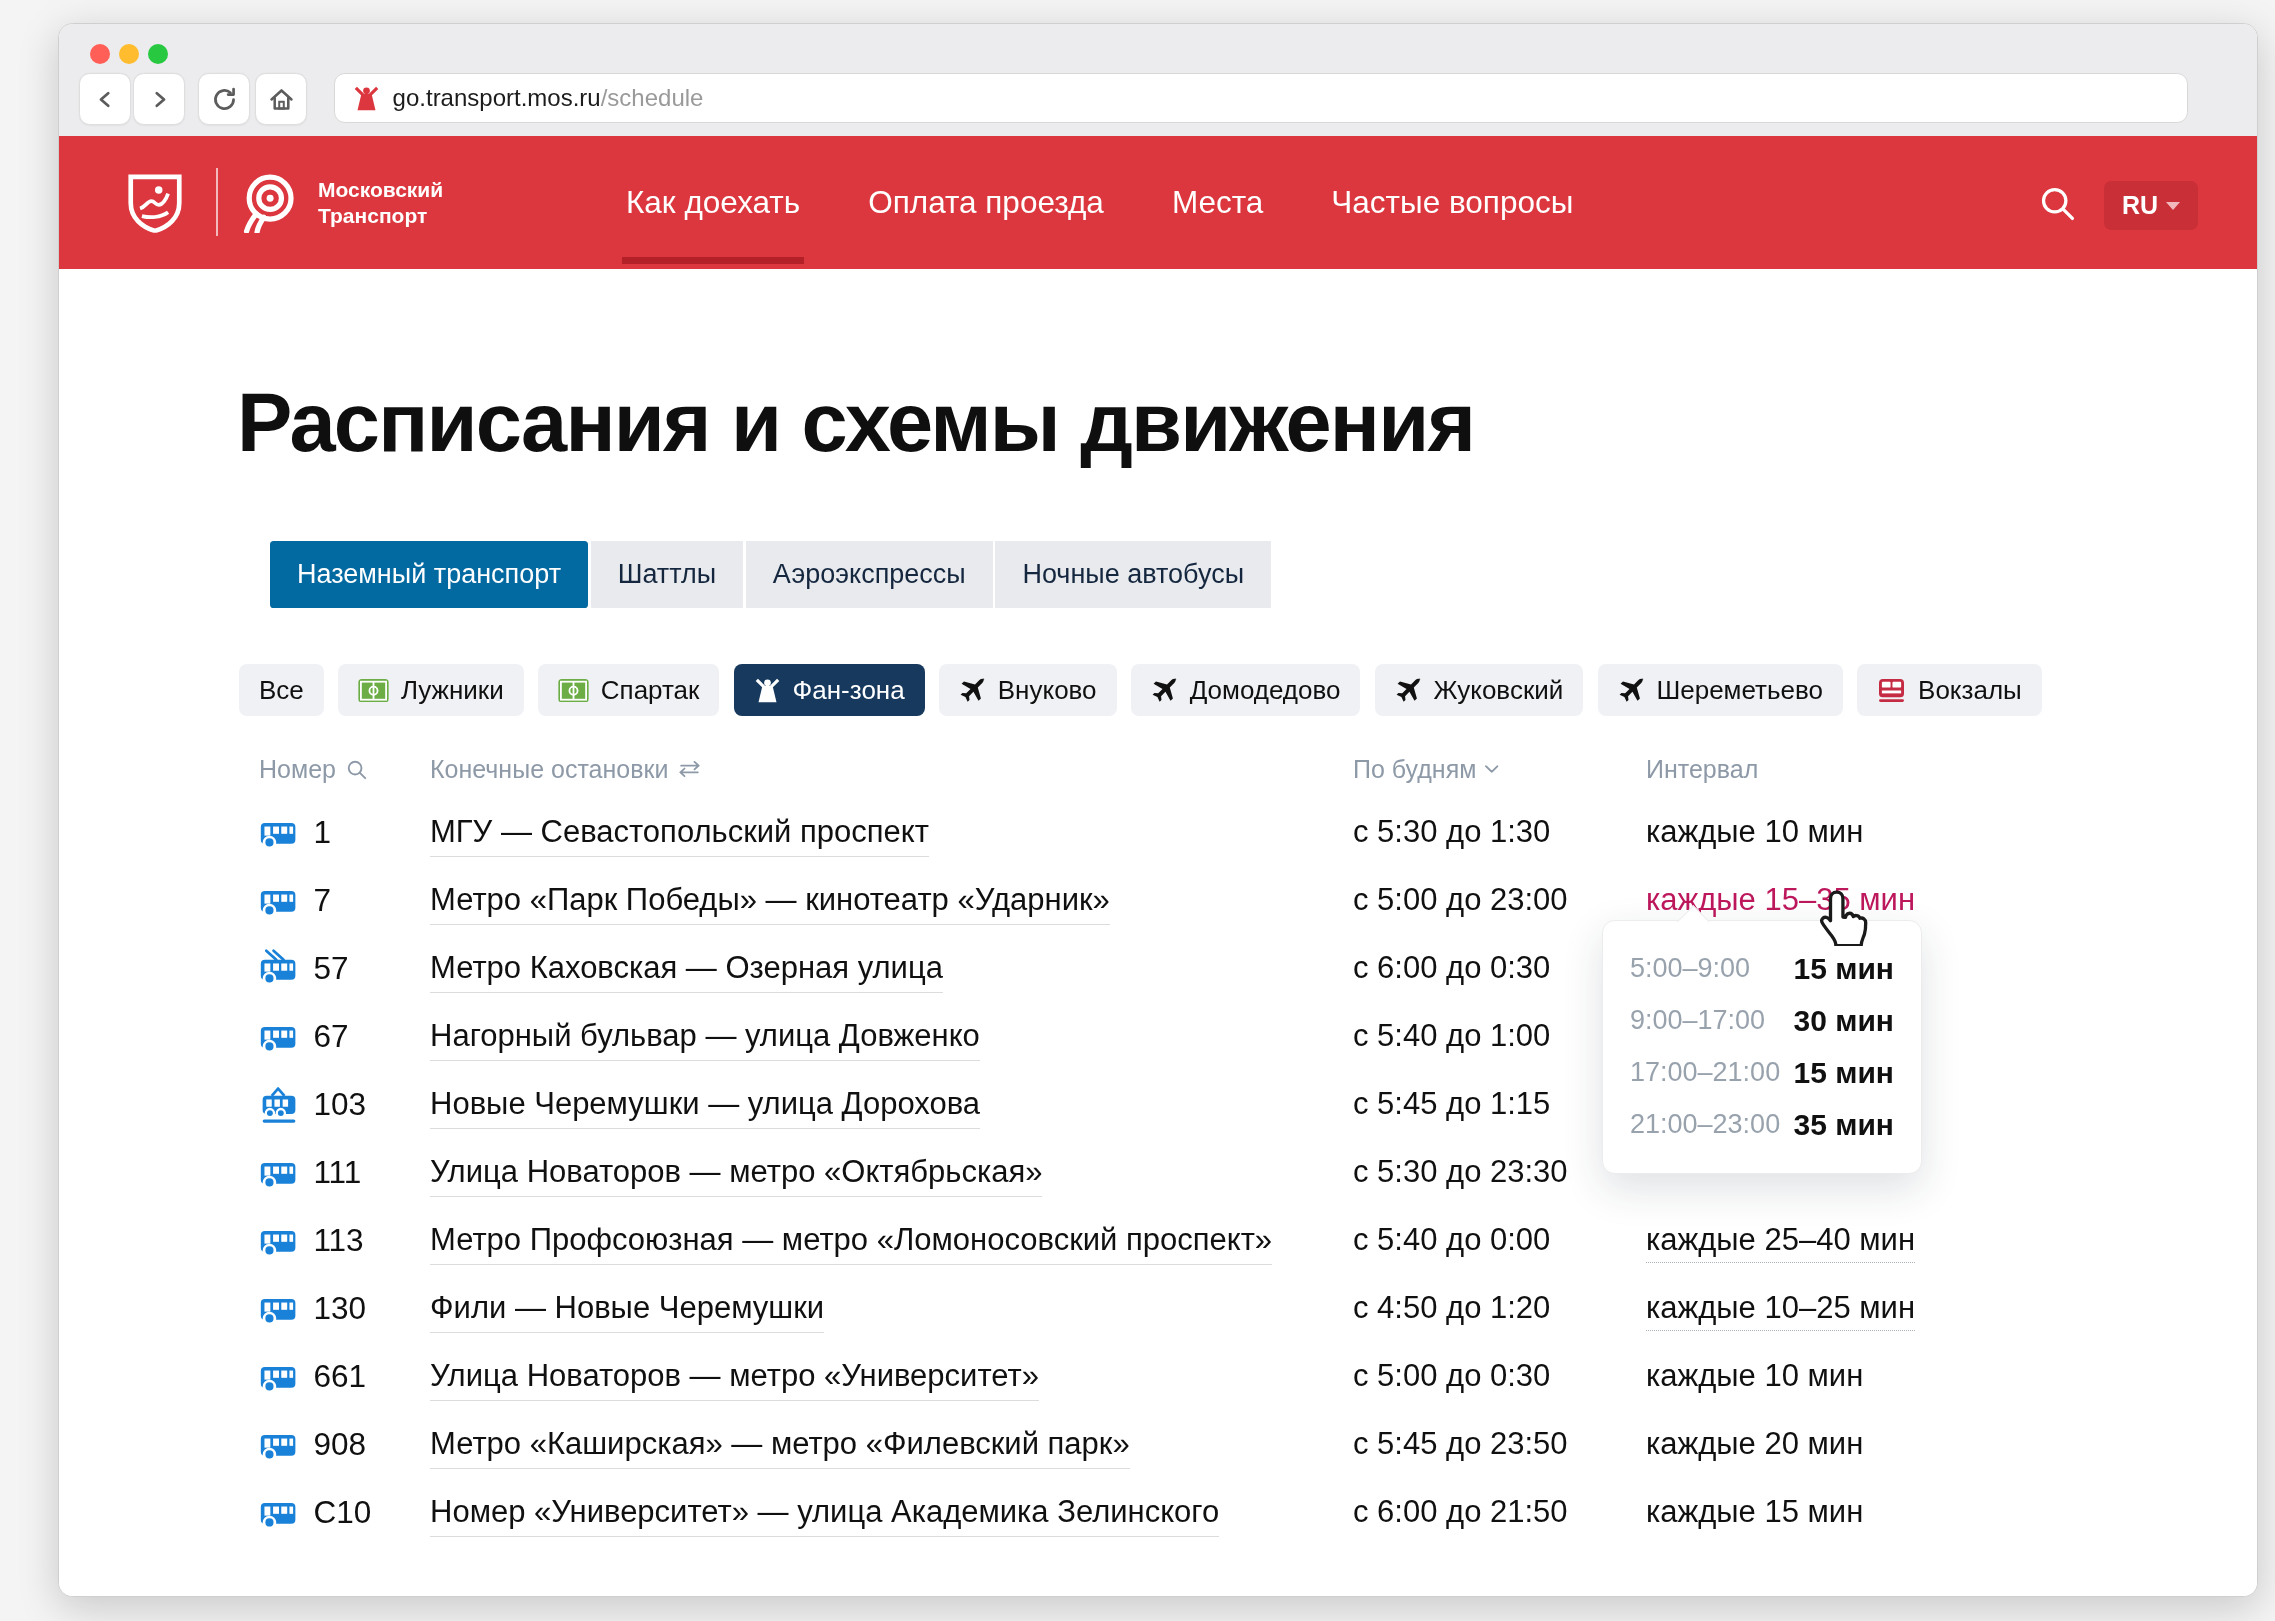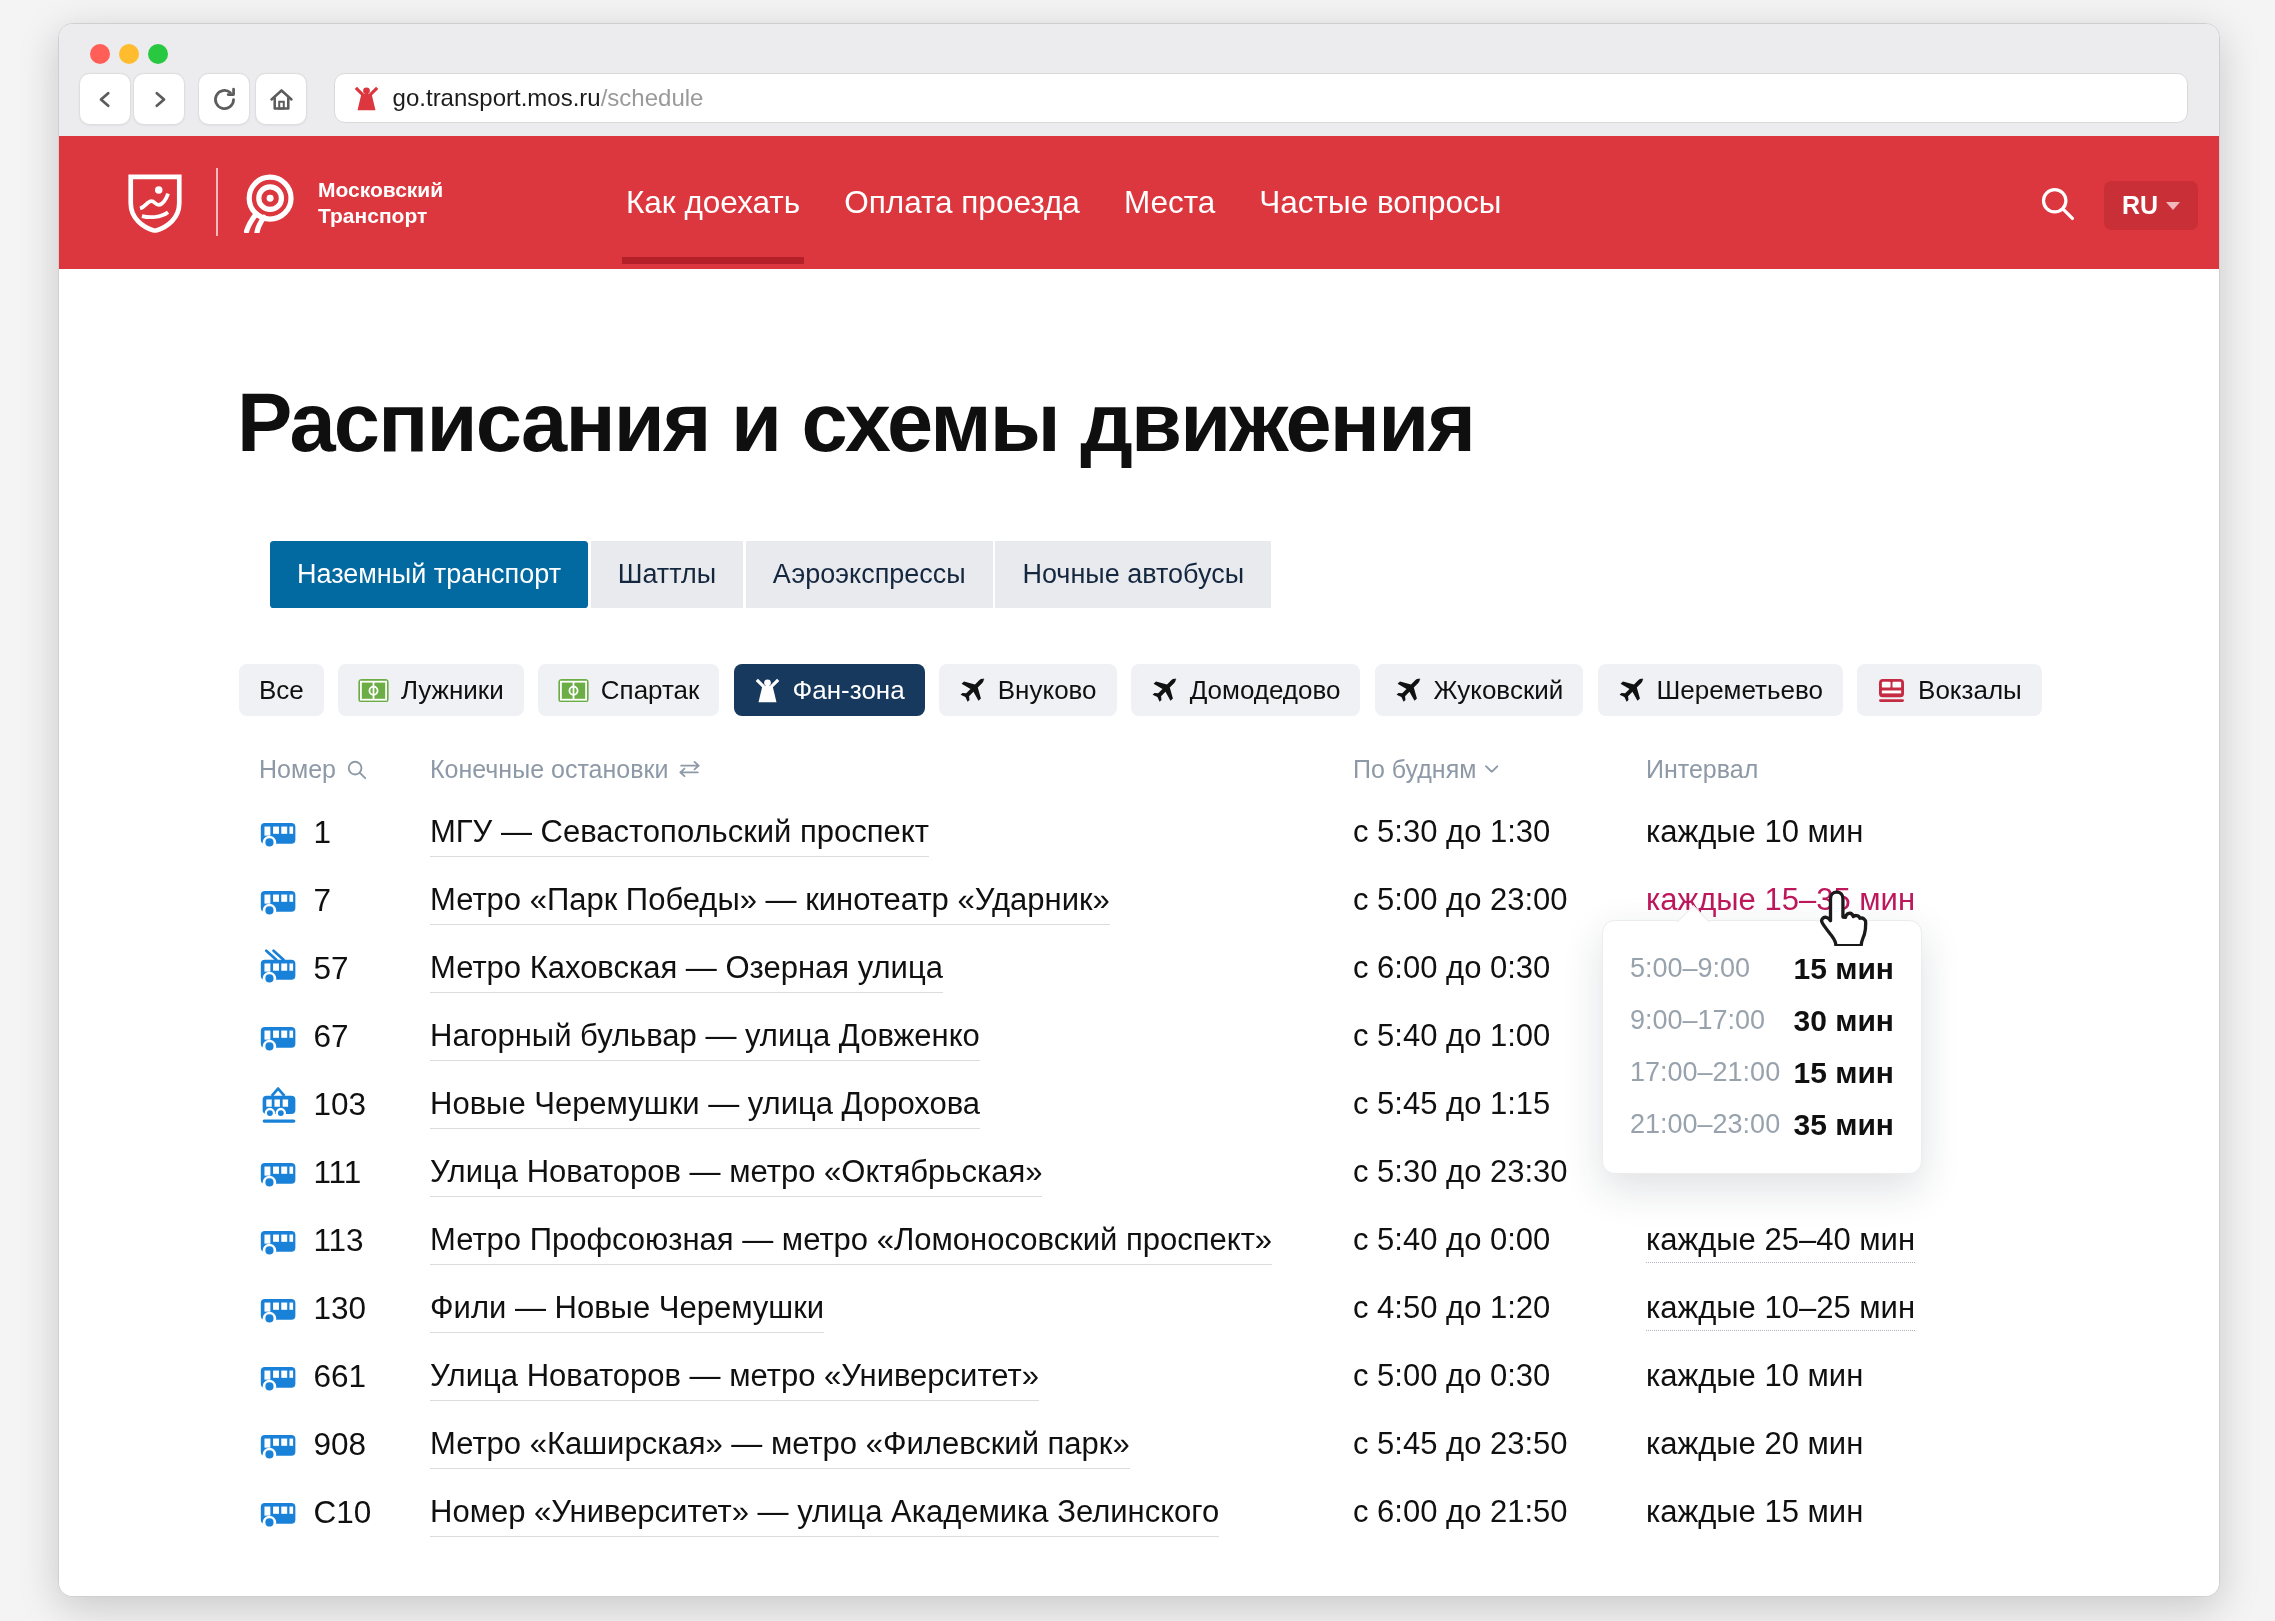--- a/index.html
+++ b/index.html
@@ -1,37 +1,37 @@
 <!DOCTYPE html>
 <html style="font-size:14.4px"><head>
 <meta charset="utf-8">
 <style>
   html,body{margin:0;padding:0;width:2275px;height:1622px;background:#f4f4f5;
     font-family:"Liberation Sans","DejaVu Sans",sans-serif;}
   .stage{position:relative;width:2275px;height:1622px;overflow:hidden;}
   .window{position:absolute;left:58px;top:23.4px;width:2160px;height:1572px;background:#fff;
-    border:0.9px solid #cfcfcf;border-radius:14.4px;box-shadow:0 10.8px 40px rgba(0,0,0,.18);overflow:hidden;}
+    border:0.9px solid #cfcfcf;border-radius:14.4px;box-shadow:0 10.8px 40px rgba(0,0,0,.18);overflow:hidden;padding-left:38px;}
   
   .chrome{position:absolute;left:0;top:0;width:100%;height:112px;background:#ececee;border-bottom:0.9px solid #d6d6d8;}
   .lights{position:absolute;left:31px;top:20px;display:flex;gap:9px;}
   .light{width:20px;height:20px;border-radius:50%;}
   .light.r{background:#ff5f57}.light.y{background:#febc2e}.light.g{background:#28c840}
   .navbtn{position:absolute;top:49px;width:50px;height:50px;background:#fff;border:0.9px solid #dedede;
     border-radius:10.8px;display:flex;align-items:center;justify-content:center;color:#5c5c5c;box-shadow:0 0.9px 1.8px rgba(0,0,0,.05);}
   .urlbar{position:absolute;top:49px;left:275px;width:1854px;height:50px;background:#fff;border:0.9px solid #d8d8d8;
     border-radius:10.8px;display:flex;align-items:center;padding:0 18px;box-sizing:border-box;gap:12.6px;}
   .urlbar .host{font-size:24px;color:#1c1c1c;}
   .urlbar .path{font-size:24px;color:#9a9a9a;}
   
   .siteheader{position:absolute;left:0;top:112px;width:100%;height:133px;background:#dc373e;}
   .coat{position:absolute;left:68px;top:31px;color:#fff;}
   .divider{position:absolute;left:157px;top:32px;width:1.8px;height:68px;background:rgba(255,255,255,.65);}
   .roundel{position:absolute;left:178px;top:36px;color:#fff;}
   .brand{position:absolute;left:259px;top:41px;color:#fff;font-size:21px;font-weight:bold;line-height:26px;}
-  .mainnav{position:absolute;left:567px;top:0;height:133px;display:flex;gap:44px;align-items:center;}
+  .mainnav{position:absolute;left:567px;top:0;height:133px;display:flex;gap:68px;align-items:center;}
   .mainnav .item{position:relative;height:133px;display:flex;align-items:center;color:#fff;font-size:31.5px;cursor:pointer;}
   .mainnav .item.active::after{content:"";position:absolute;left:-3.6px;right:-3.6px;bottom:5.4px;height:7.2px;background:#b32027;}
   .hdr-search{position:absolute;left:1978px;top:47px;width:41px;height:41px;color:#fff;cursor:pointer;}
   .langchip{position:absolute;left:2045px;top:45px;width:94px;height:49px;background:#c92f36;border-radius:7.2px;
     color:#fff;font-size:25px;font-weight:bold;display:flex;align-items:center;justify-content:center;gap:8px;cursor:pointer;}
   .caret{width:0;height:0;border-left:7.2px solid transparent;border-right:7.2px solid transparent;border-top:8px solid #f2b9bc;}
   
   .content{position:absolute;left:0;top:245px;width:100%;bottom:0;background:#fff;}
   h1.pagetitle{position:absolute;left:178px;top:351px;margin:0;font-size:83px;font-weight:bold;color:#0f0f0f;letter-spacing:-1.8px;}
   .tabs{position:absolute;left:180px;top:517px;display:flex;gap:2.7px;}

